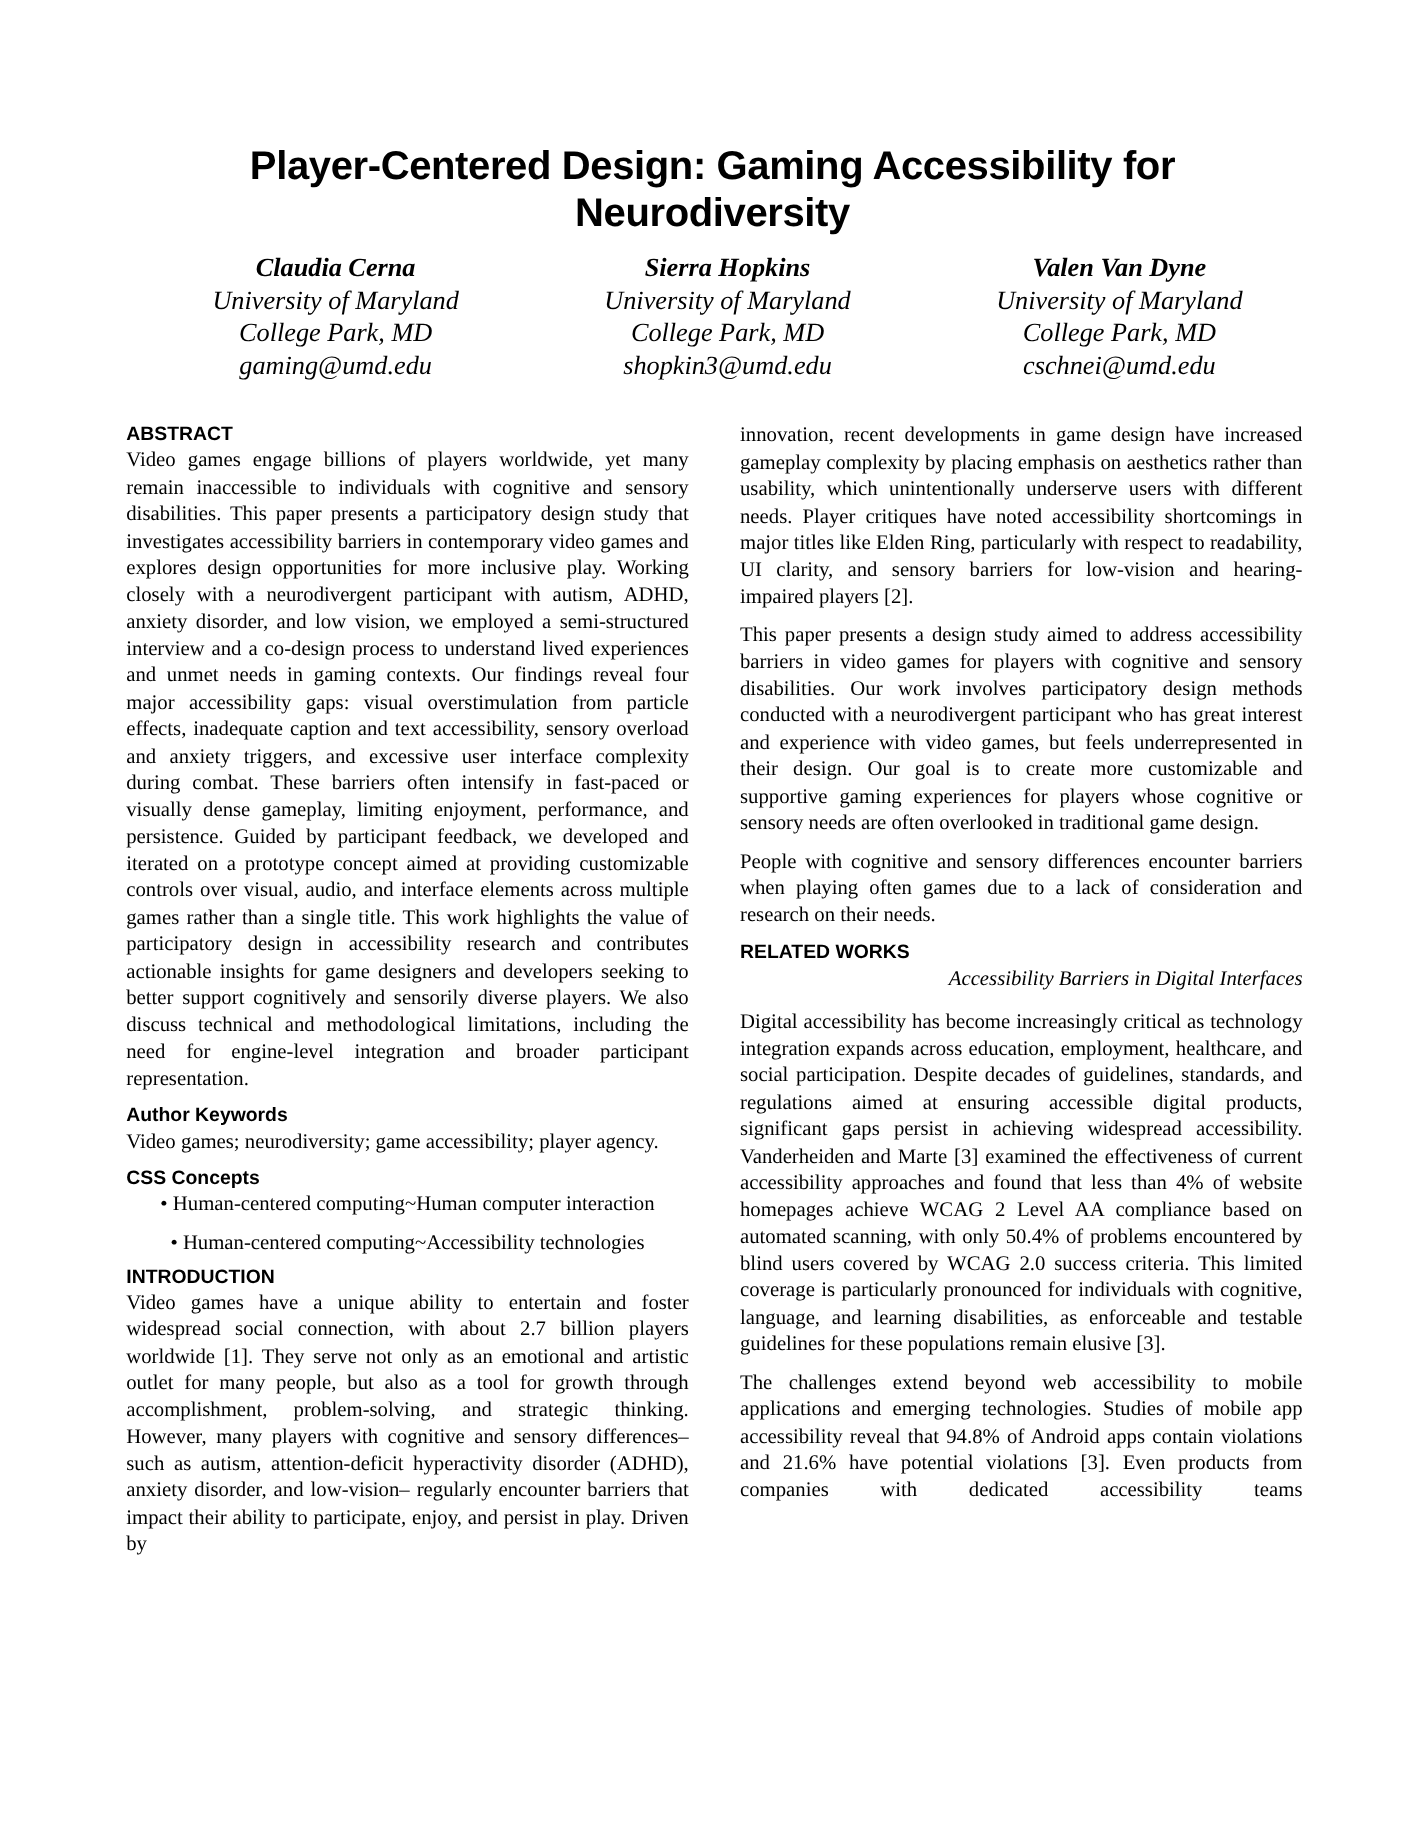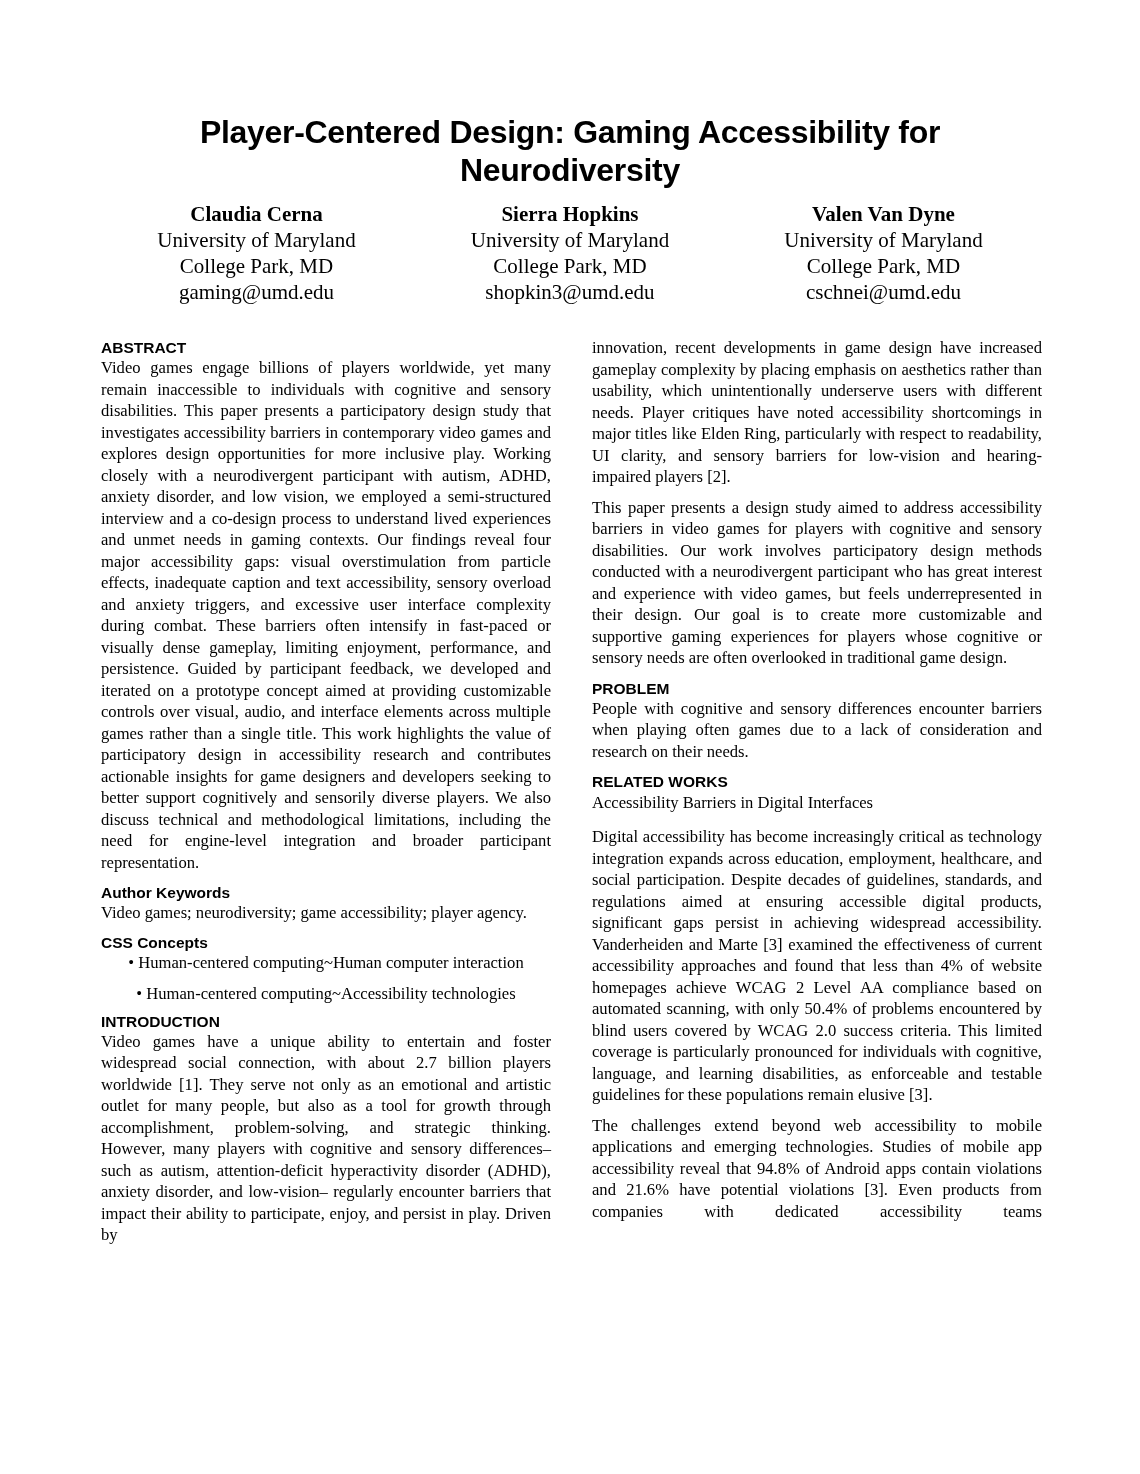--- a/index.html
+++ b/index.html
@@ -23,24 +23,25 @@
       font-family: "Liberation Sans", sans-serif;
       font-weight: bold;
       font-size: 32px;
       line-height: 38px;
       margin: 0;
       letter-spacing: -0.3px;
     }
     .authors {
       position: absolute;
       top: 201px;
-      left: 100px;
+      left: 112px;
       width: 940px;
       display: flex;
       justify-content: space-between;
+      font-style: italic;
     }
     .author {
       width: 313px;
       text-align: center;
       font-family: "Liberation Serif", serif;
       font-size: 21px;
       line-height: 26px;
     }
     .author .name {
       font-weight: bold;
@@ -69,22 +70,24 @@
     }
     .kw {
       margin: 0 0 8px 0;
       text-align: left;
     }
     .bullet {
       margin: 0 0 10px 0;
       text-align: center;
     }
     .subheading {
+      font-style: italic;
       margin: 0 0 11px 0;
       line-height: 24px;
+      text-align: right;
     }
     .col-right .para:first-child { margin-top: 0; }
   </style>
 </head>
 <body>
 
 <h1 class="title">Player-Centered Design: Gaming Accessibility for Neurodiversity</h1>
 
 <div class="authors">
   <div class="author">
@@ -119,20 +122,19 @@
   <p class="bullet" style="margin-bottom:6px;">• Human-centered computing~Accessibility technologies</p>
 
   <h2 class="heading">INTRODUCTION</h2>
   <p class="para" style="text-align-last: justify;">Video games have a unique ability to entertain and foster widespread social connection, with about 2.7 billion players worldwide [1]. They serve not only as an emotional and artistic outlet for many people, but also as a tool for growth through accomplishment, problem-solving, and strategic thinking. However, many players with cognitive and sensory differences– such as autism, attention-deficit hyperactivity disorder (ADHD), anxiety disorder, and low-vision– regularly encounter barriers that impact their ability to participate, enjoy, and persist in play. Driven by</p>
 </div>
 
 <div class="col col-right">
   <p class="para">innovation, recent developments in game design have increased gameplay complexity by placing emphasis on aesthetics rather than usability, which unintentionally underserve users with different needs. Player critiques have noted accessibility shortcomings in major titles like Elden Ring, particularly with respect to readability, UI clarity, and sensory barriers for low-vision and hearing-impaired players [2].</p>
   <p class="para">This paper presents a design study aimed to address accessibility barriers in video games for players with cognitive and sensory disabilities. Our work involves participatory design methods conducted with a neurodivergent participant who has great interest and experience with video games, but feels underrepresented in their design. Our goal is to create more customizable and supportive gaming experiences for players whose cognitive or sensory needs are often overlooked in traditional game design.</p>
 
-  <h2 class="heading">PROBLEM</h2>
   <p class="para">People with cognitive and sensory differences encounter barriers when playing often games due to a lack of consideration and research on their needs.</p>
 
   <h2 class="heading">RELATED WORKS</h2>
   <p class="subheading">Accessibility Barriers in Digital Interfaces</p>
   <p class="para">Digital accessibility has become increasingly critical as technology integration expands across education, employment, healthcare, and social participation. Despite decades of guidelines, standards, and regulations aimed at ensuring accessible digital products, significant gaps persist in achieving widespread accessibility. Vanderheiden and Marte [3] examined the effectiveness of current accessibility approaches and found that less than 4% of website homepages achieve WCAG 2 Level AA compliance based on automated scanning, with only 50.4% of problems encountered by blind users covered by WCAG 2.0 success criteria. This limited coverage is particularly pronounced for individuals with cognitive, language, and learning disabilities, as enforceable and testable guidelines for these populations remain elusive [3].</p>
   <p class="para" style="text-align-last: justify;">The challenges extend beyond web accessibility to mobile applications and emerging technologies. Studies of mobile app accessibility reveal that 94.8% of Android apps contain violations and 21.6% have potential violations [3]. Even products from companies with dedicated accessibility teams</p>
 </div>
 
 </body></html>

